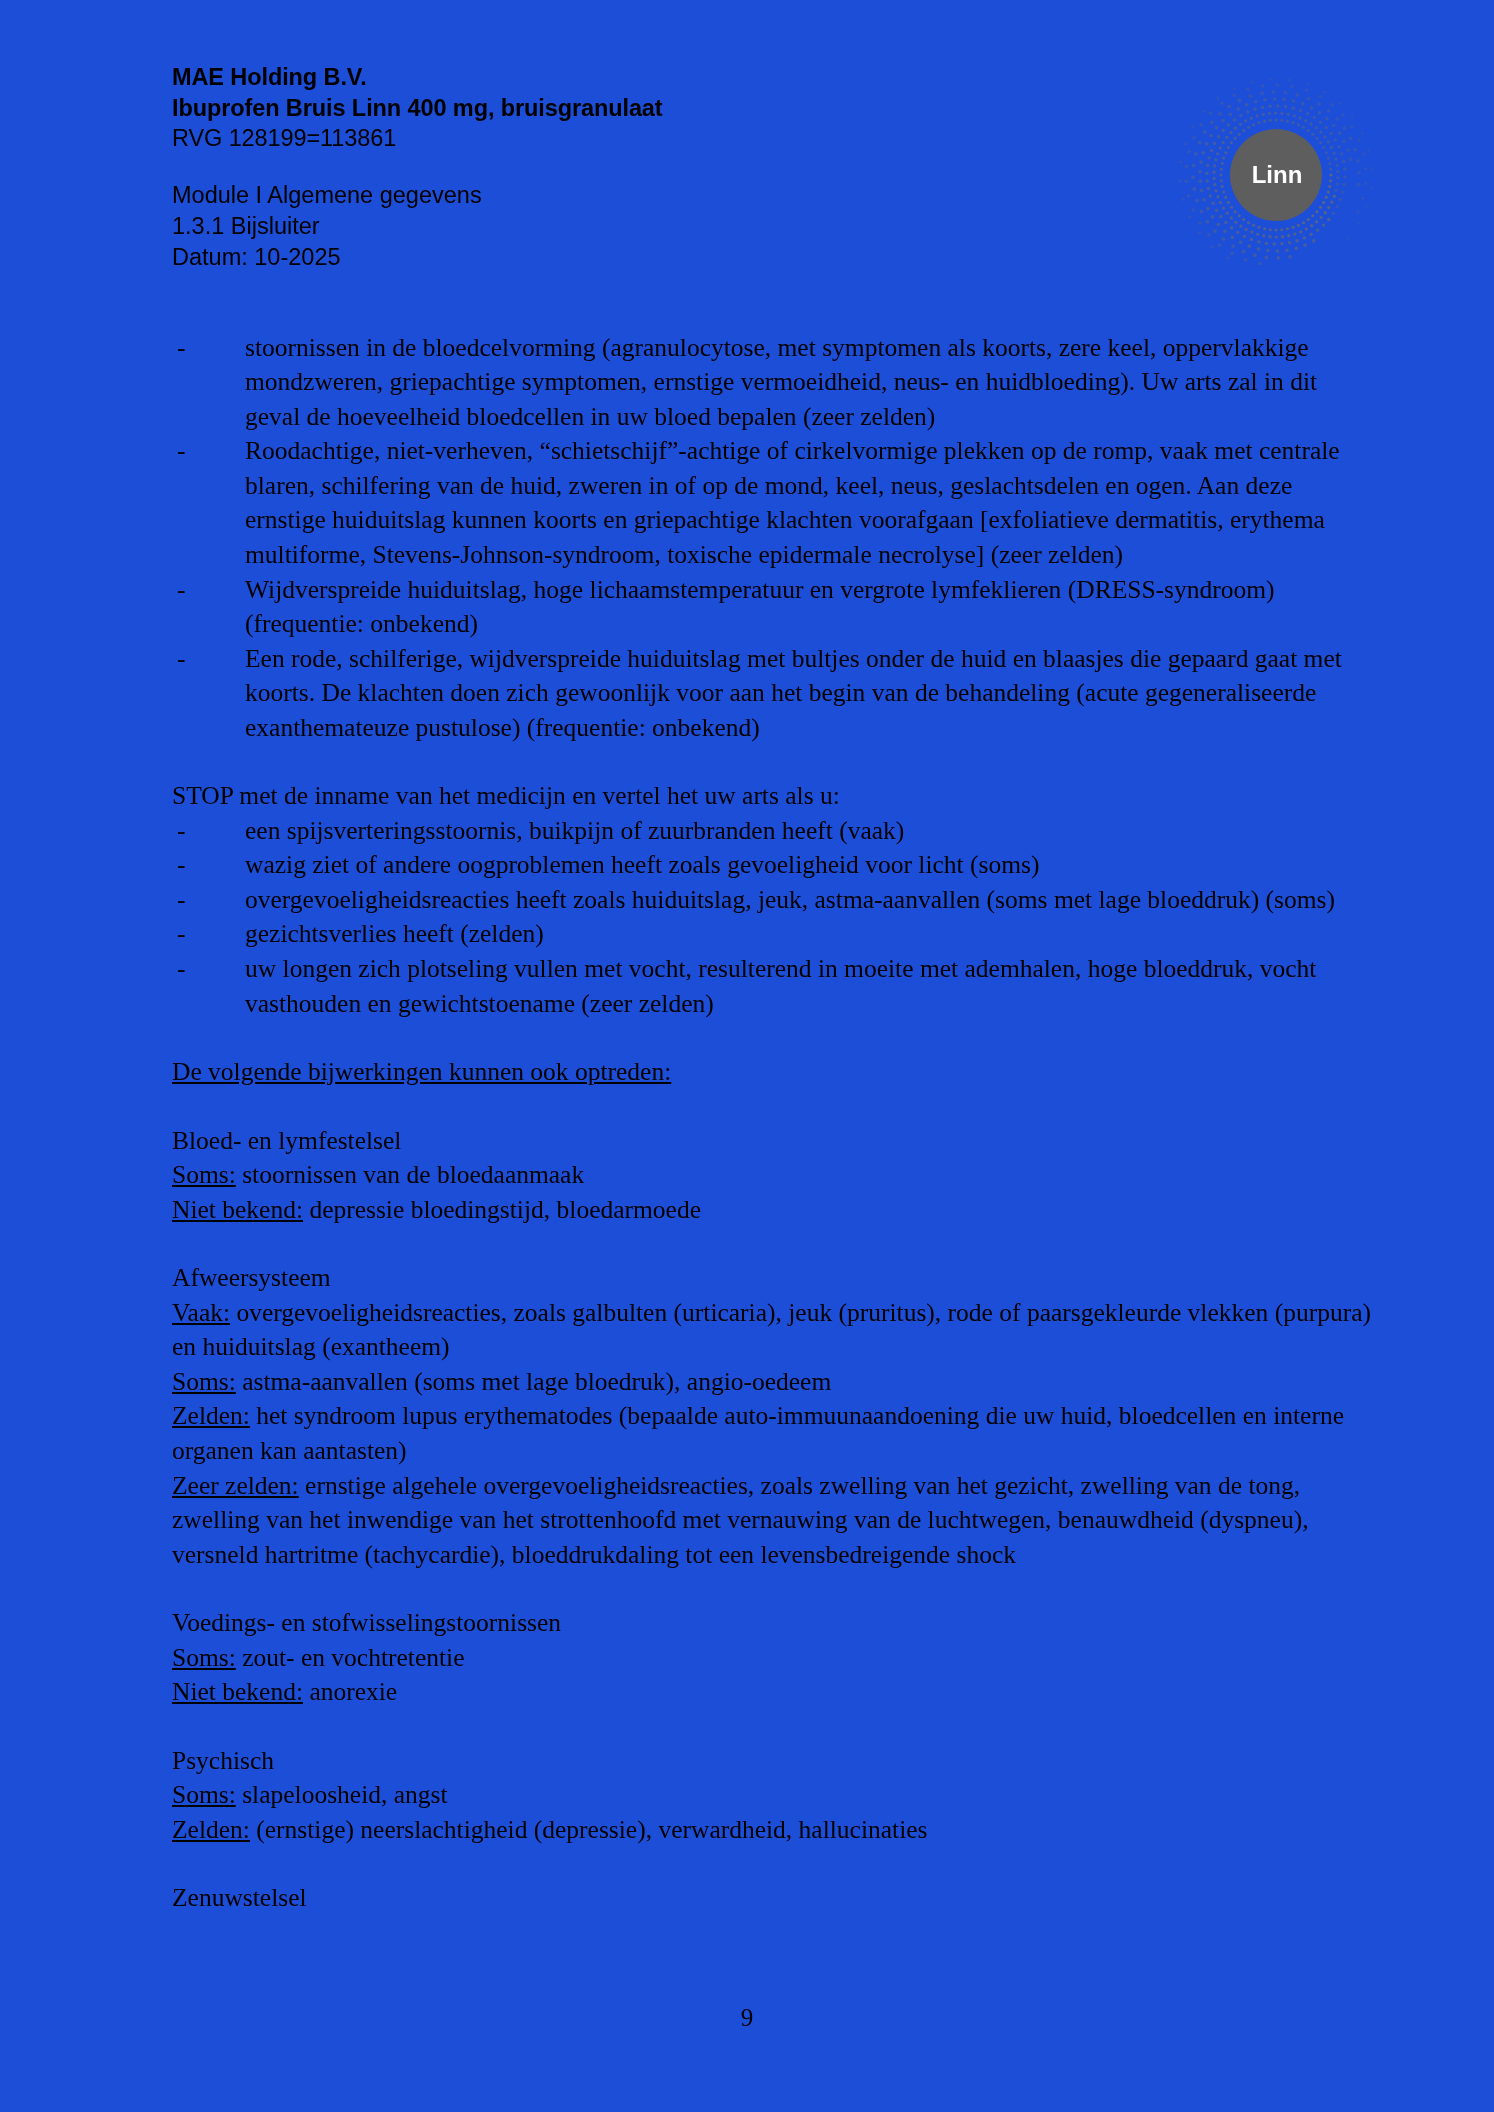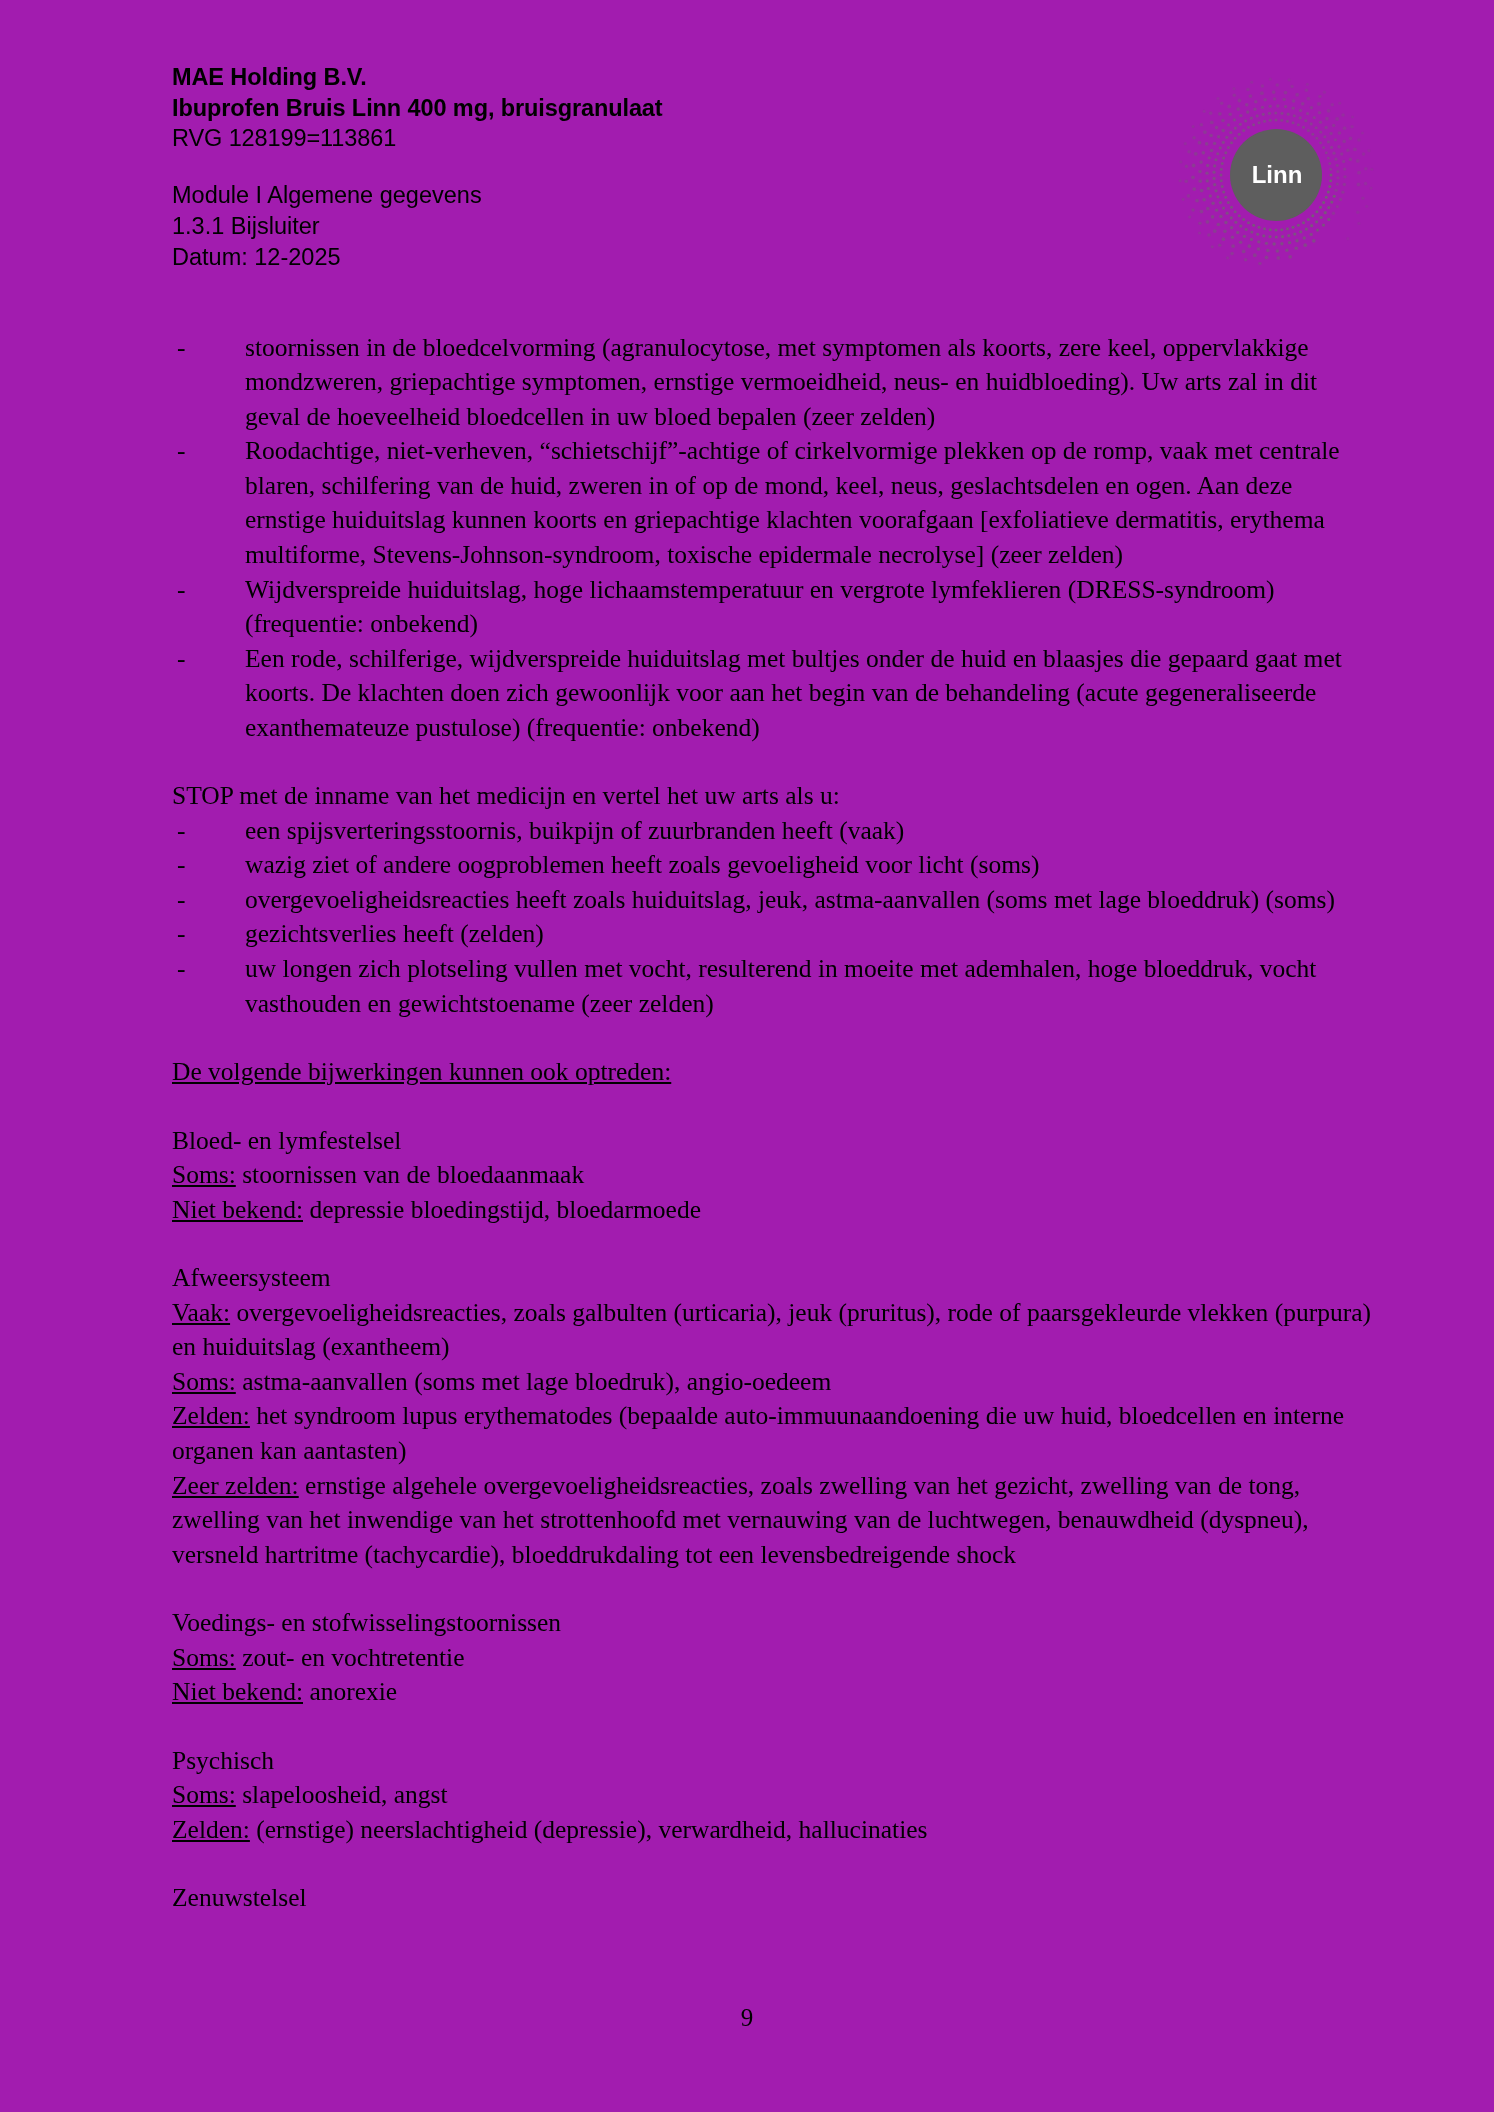--- a/index.html
+++ b/index.html
@@ -4,21 +4,21 @@
 <style>
   html, body {
     margin: 0;
     padding: 0;
     background: #ffffff;
   }
   .page {
     position: relative;
     width: 1494px;
     height: 2112px;
-    background: #a21caf;
+    background: #1d4ed8;
     box-sizing: border-box;
     padding: 62px 120px 0 172px;
     overflow: hidden;
   }
 
   
   .doc-header {
     font-family: "Liberation Sans", sans-serif;
     color: #000;
     line-height: 1.30;
@@ -121,21 +121,21 @@
     <div class="hl bold">MAE Holding B.V.</div>
     <div class="hl bold">Ibuprofen Bruis Linn 400 mg, bruisgranulaat</div>
     <div class="hl">RVG 128199=113861</div>
   </div>
 
   <div class="header-gap"></div>
 
   <div class="module-block">
     <div>Module I Algemene gegevens</div>
     <div>1.3.1 Bijsluiter</div>
-    <div>Datum: 12-2025</div>
+    <div>Datum: 10-2025</div>
   </div>
 
   <div class="logo-wrap">
     <svg width="200" height="200" viewBox="0 0 200 200">
       <g id="dotrings">
           <circle cx="155.00" cy="100.00" r="1.50" fill="#6b6b6b" opacity="0.85"></circle>
           <circle cx="154.70" cy="105.75" r="1.50" fill="#6b6b6b" opacity="0.84"></circle>
           <circle cx="153.80" cy="111.44" r="1.50" fill="#6b6b6b" opacity="0.83"></circle>
           <circle cx="152.31" cy="117.00" r="1.50" fill="#6b6b6b" opacity="0.83"></circle>
           <circle cx="150.25" cy="122.37" r="1.50" fill="#6b6b6b" opacity="0.82"></circle>

